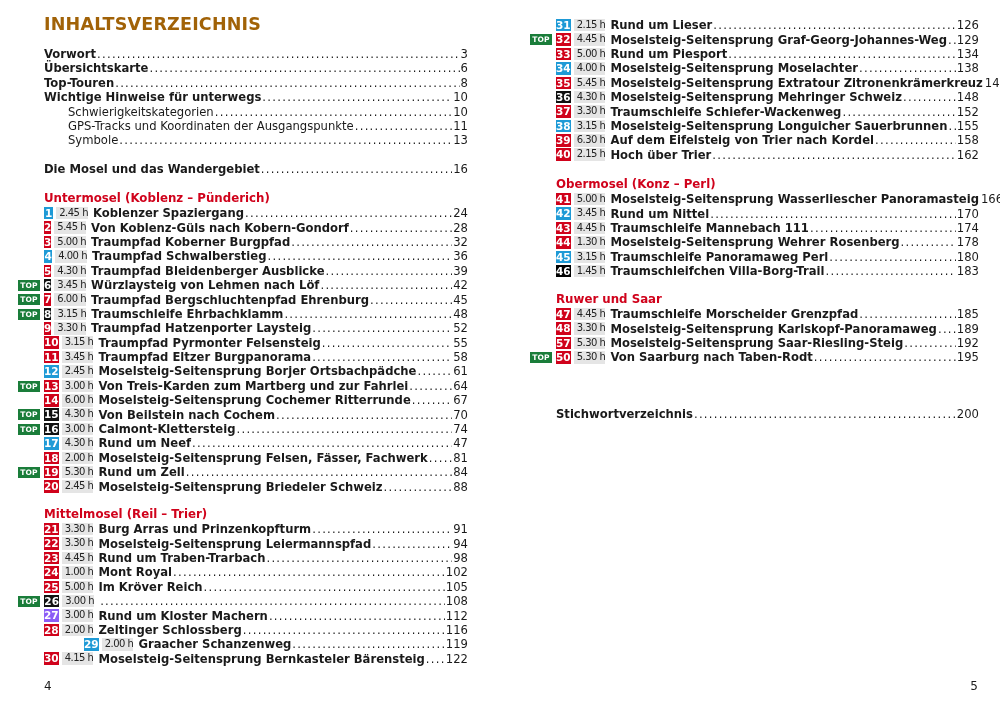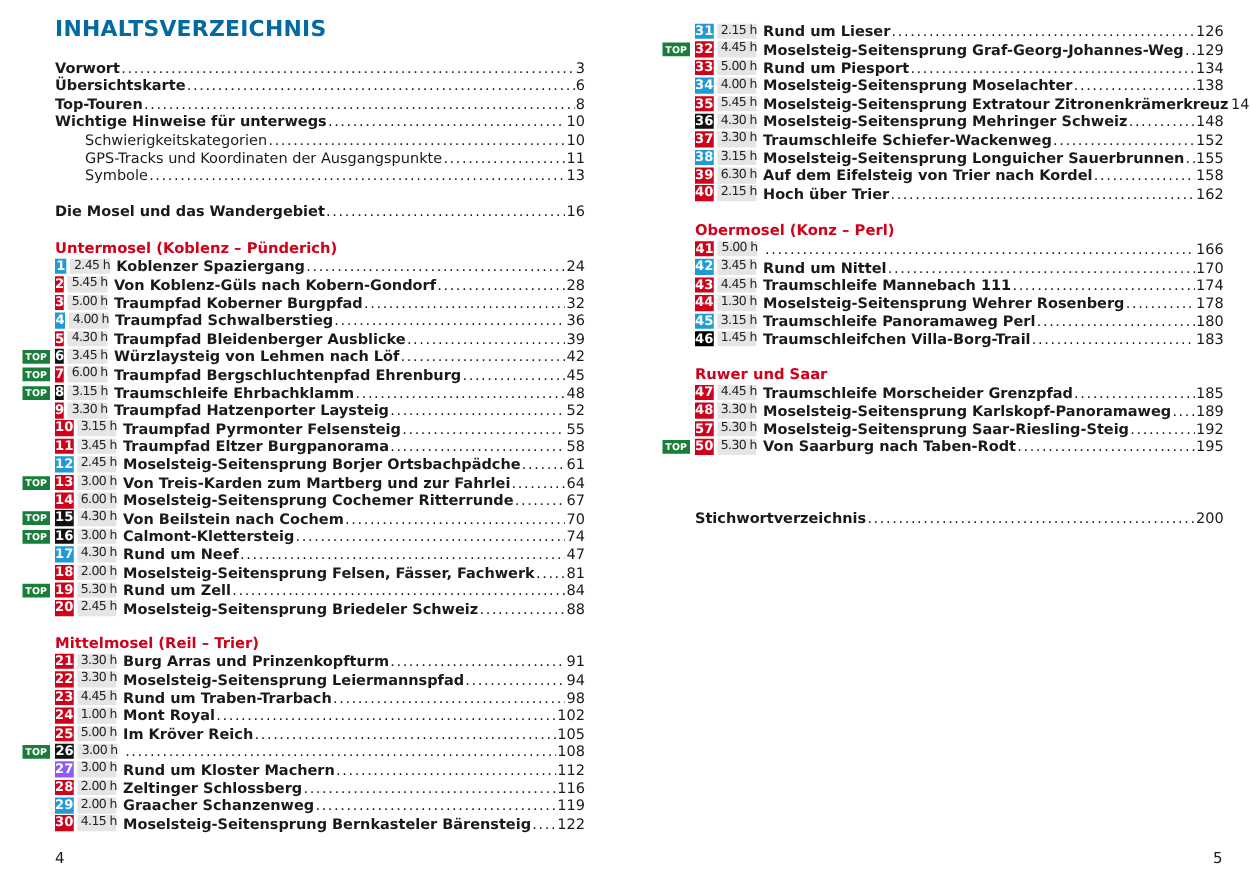--- a/index.html
+++ b/index.html
@@ -24,21 +24,21 @@
   .tour .name { flex: 0 0 auto; font-weight: bold; }
   .tour .dots { flex: 1 1 auto; overflow: hidden; margin: 0 1px; }
   .tour .dots::before { content: ". . . . . . . . . . . . . . . . . . . . . . . . . . . . . . . . . . . . . . . . . . . . . . . . . . . . . . . . . . . . . . . . . . . . . . . . . . . . . . . . . . . . . . . . . . ."; letter-spacing: -1.2px; }
   .tour .pg { flex: 0 0 auto; }
   .folio { position: absolute; bottom: 16px; font-size: 12px; }
 </style>
 </head>
 <body>
 
 <div class="page page-left">
-  <div class="title" style="color: #0369a1;">INHALTSVERZEICHNIS</div>
+  <div class="title" style="color: #a16207;">INHALTSVERZEICHNIS</div>
 
   <div class="block" id="front" style="left:44px; top:47px; width:424px;">
       <div class="line">
         <span class="txt">Vorwort</span>
         <span class="dots"></span>
         <span class="pg">3</span>
       </div>
       <div class="line">
         <span class="txt">Übersichtskarte</span>
         <span class="dots"></span>
@@ -281,21 +281,21 @@
         <span class="pg">112</span>
       </div>
       <div class="tour">
         <span class="num" style="background: rgb(208, 2, 27);">28</span>
         <span class="dur" style="background: rgb(229, 229, 229);">2.00 h</span>
         <span class="name">Zeltinger Schlossberg</span>
         <span class="dots"></span>
         <span class="pg">116</span>
       </div>
       <div class="tour">
-        <span class="num" style="background: rgb(30, 154, 214);">29</span>
+        <span class="num" style="background: rgb(30, 154, 214); margin-left: 40px;">29</span>
         <span class="dur" style="background: rgb(229, 229, 229);">2.00 h</span>
         <span class="name">Graacher Schanzenweg</span>
         <span class="dots"></span>
         <span class="pg">119</span>
       </div>
       <div class="tour">
         <span class="num" style="background: rgb(208, 2, 27);">30</span>
         <span class="dur" style="background: rgb(229, 229, 229);">4.15 h</span>
         <span class="name">Moselsteig-Seitensprung Bernkasteler Bärensteig</span>
         <span class="dots"></span>
@@ -378,20 +378,21 @@
         <span class="name">Hoch über Trier</span>
         <span class="dots"></span>
         <span class="pg">162</span>
       </div>
     </div>
   <div class="block" id="sec2" style="left:56px; top:177px; width:423px;">
       <div class="section" style="color: rgb(208, 2, 27);">Obermosel (Konz – Perl)</div>
       <div class="tour">
         <span class="num" style="background: rgb(208, 2, 27);">41</span>
         <span class="dur" style="background: rgb(229, 229, 229);">5.00 h</span>
+        <span class="name">Moselsteig-Seitensprung Wasserliescher Panoramasteig</span>
         <span class="dots"></span>
         <span class="pg">166</span>
       </div>
       <div class="tour">
         <span class="num" style="background: rgb(30, 154, 214);">42</span>
         <span class="dur" style="background: rgb(229, 229, 229);">3.45 h</span>
         <span class="name">Rund um Nittel</span>
         <span class="dots"></span>
         <span class="pg">170</span>
       </div>

